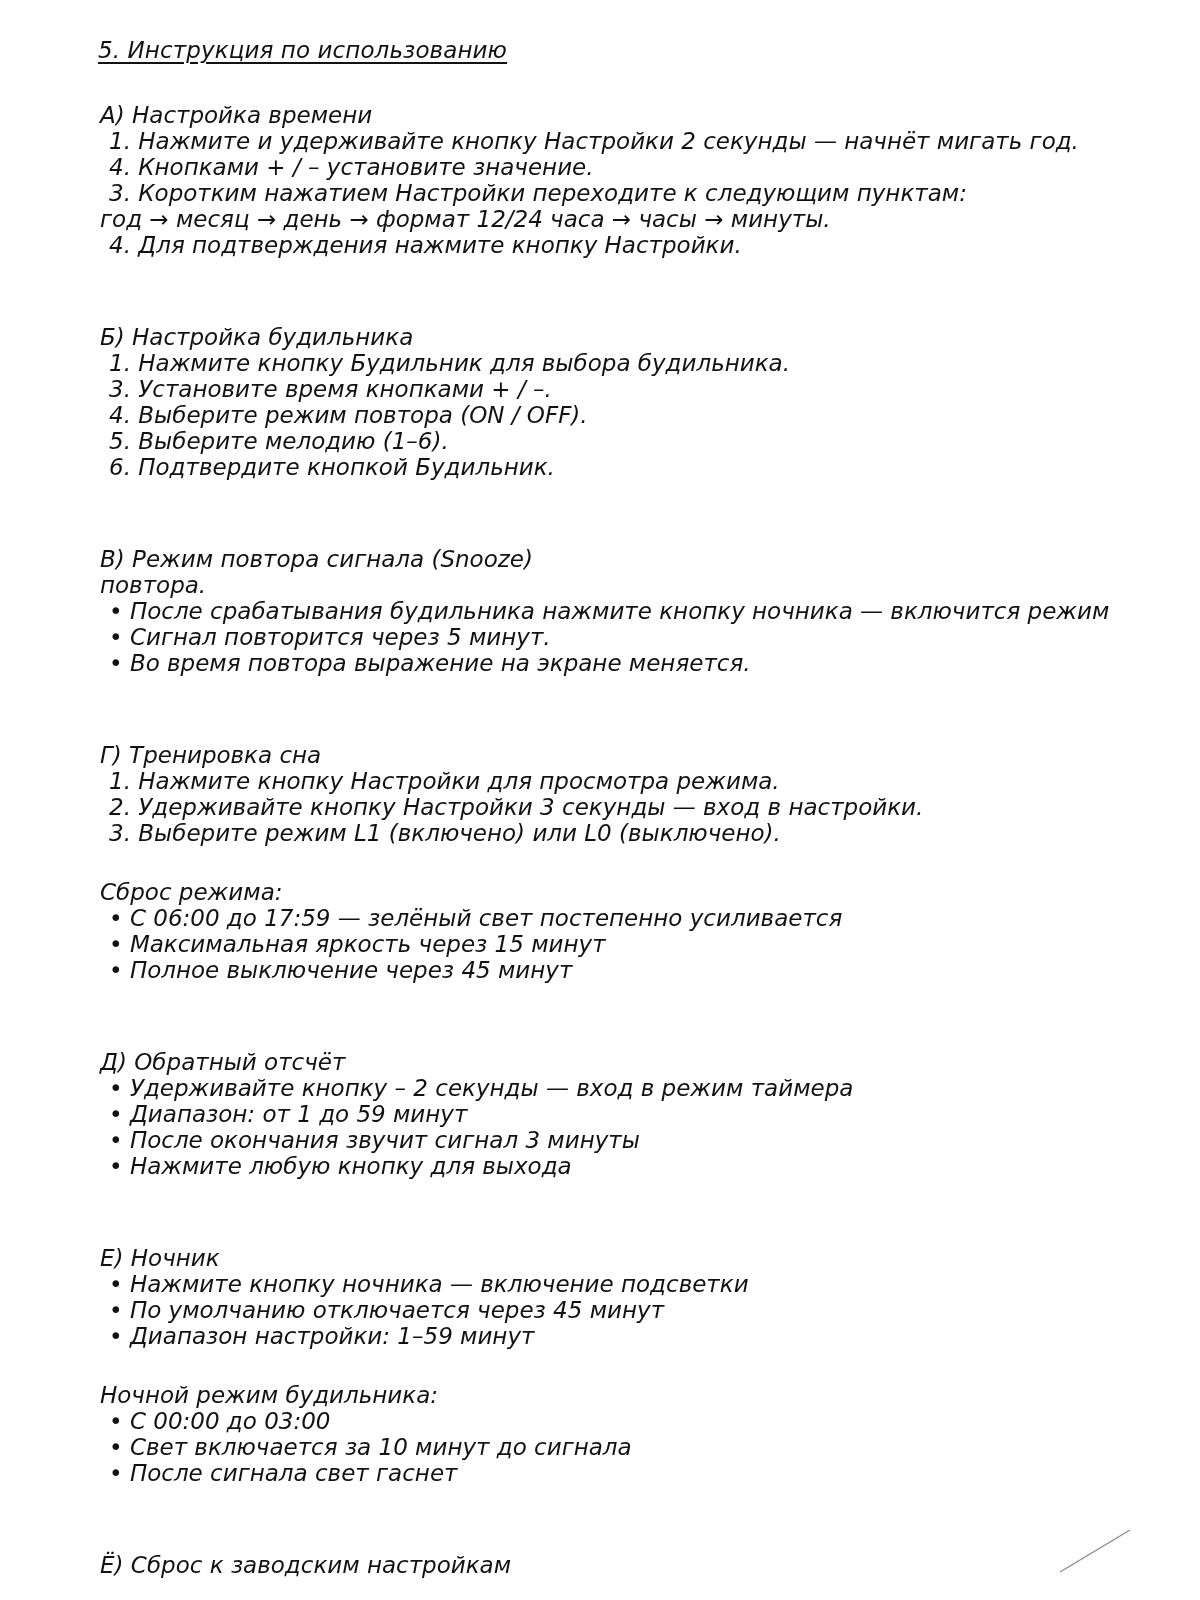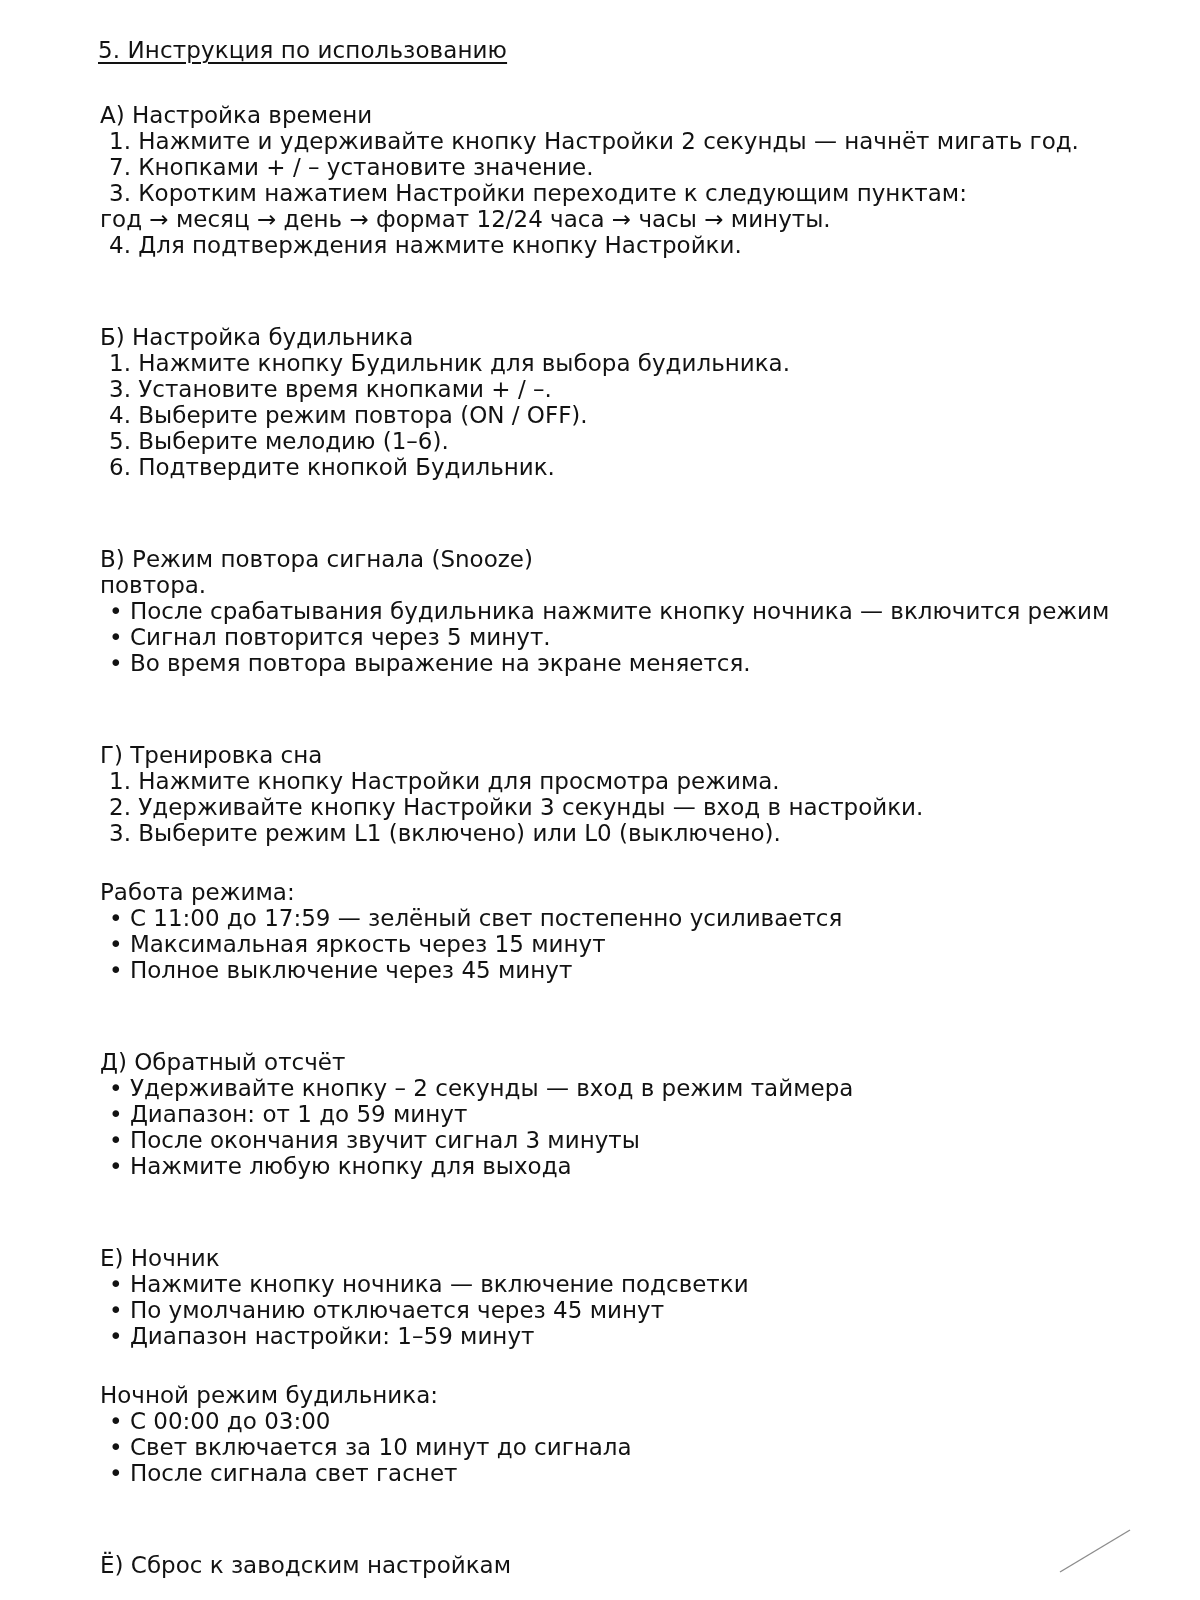--- a/index.html
+++ b/index.html
@@ -18,20 +18,21 @@
     -webkit-font-smoothing: antialiased;
   }
 
   .page {
     position: absolute;
     top: 0;
     left: 0;
     width: 1200px;
     height: 1180px;
     background: #ffffff;
+    font-style: italic;
   }
 
   .doc {
     position: absolute;
     left: 98px;
     top: 36px;
     width: 1000px;
   }
 
   
@@ -109,21 +110,21 @@
 
   <div class="doc">
 
     <div class="doc-title">5. Инструкция по использованию</div>
 
     <div class="gap-title"></div>
 
     <div class="section">
       <div class="sec-heading">А) Настройка времени</div>
       <div class="line indent">1. Нажмите и удерживайте кнопку Настройки 2 секунды — начнёт мигать год.</div>
-      <div class="line indent">7. Кнопками + / – установите значение.</div>
+      <div class="line indent">4. Кнопками + / – установите значение.</div>
       <div class="line indent">3. Коротким нажатием Настройки переходите к следующим пунктам:</div>
       <div class="line flush">год → месяц → день → формат 12/24 часа → часы → минуты.</div>
       <div class="line indent">4. Для подтверждения нажмите кнопку Настройки.</div>
     </div>
 
     <div class="gap-section"></div>
 
     <div class="section">
       <div class="sec-heading">Б) Настройка будильника</div>
       <div class="line indent">1. Нажмите кнопку Будильник для выбора будильника.</div>
@@ -146,22 +147,22 @@
     <div class="gap-section"></div>
 
     <div class="section">
       <div class="sec-heading">Г) Тренировка сна</div>
       <div class="line indent">1. Нажмите кнопку Настройки для просмотра режима.</div>
       <div class="line indent">2. Удерживайте кнопку Настройки 3 секунды — вход в настройки.</div>
       <div class="line indent">3. Выберите режим L1 (включено) или L0 (выключено).</div>
 
       <div class="gap-sub"></div>
 
-      <div class="sub-heading">Работа режима:</div>
-      <div class="line indent">• С 11:00 до 17:59 — зелёный свет постепенно усиливается</div>
+      <div class="sub-heading">Сброс режима:</div>
+      <div class="line indent">• С 06:00 до 17:59 — зелёный свет постепенно усиливается</div>
       <div class="line indent">• Максимальная яркость через 15 минут</div>
       <div class="line indent">• Полное выключение через 45 минут</div>
     </div>
 
     <div class="gap-section"></div>
 
     <div class="section">
       <div class="sec-heading">Д) Обратный отсчёт</div>
       <div class="line indent">• Удерживайте кнопку – 2 секунды — вход в режим таймера</div>
       <div class="line indent">• Диапазон: от 1 до 59 минут</div>

